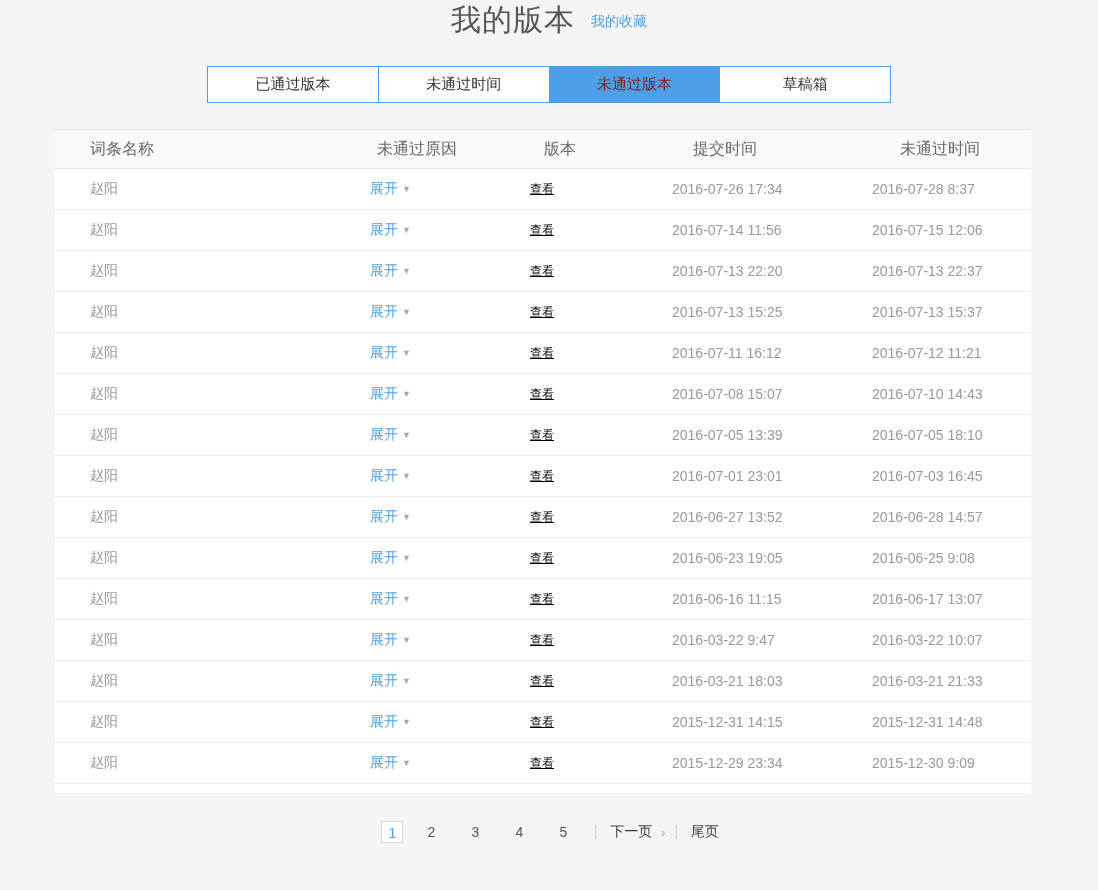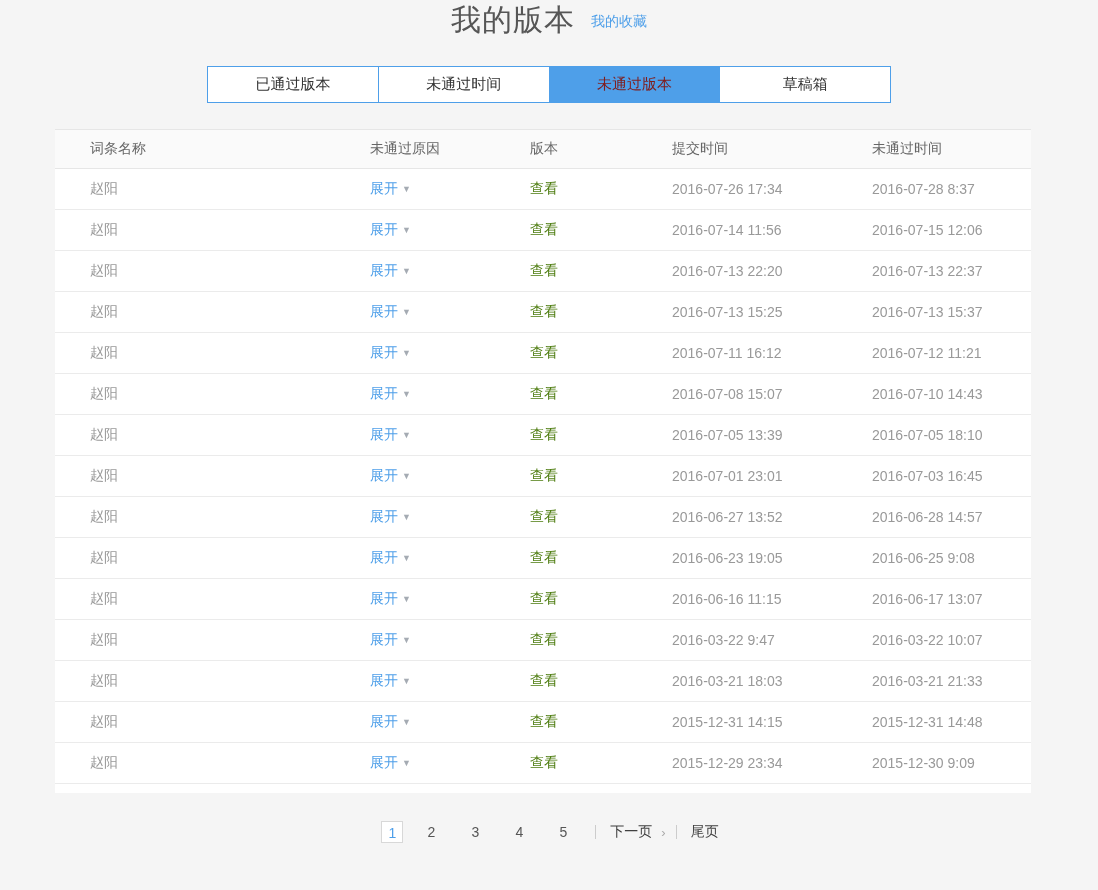--- a/index.html
+++ b/index.html
@@ -71,21 +71,22 @@
     grid-template-columns: 280px 160px 142px 200px 1fr;
     padding-left: 35px;
     align-items: center;
   }
   .t-head {
     height: 40px;
     background: #fafafa;
     border-top: 1px solid #e6e6e6;
     border-bottom: 1px solid #e6e6e6;
     color: #666;
-    font-size: 14px;
+    font-size: 16px;
+    gap: 7px;
   }
   .t-body-row {
     height: 41px;
     border-bottom: 1px solid #ebebeb;
     color: #999;
     font-size: 14px;
     background: #fff;
   }
   .cell { white-space: nowrap; overflow: hidden; }
   .expand-link {
@@ -94,23 +95,24 @@
     cursor: pointer;
     font-size: 14px;
   }
   .expand-caret {
     color: #a5abb3;
     font-size: 9px;
     margin-left: 4px;
     vertical-align: 1px;
   }
   .view-link {
-    color: #4d7c0f;
-    cursor: pointer;
-    font-size: 14px;
+    color: #000000;
+    text-decoration: underline;
+    cursor: pointer;
+    font-size: 12px;
   }
 
   
   .pagination {
     margin-top: 28px;
     display: flex;
     align-items: center;
     justify-content: center;
     font-size: 14px;
     color: #555;

